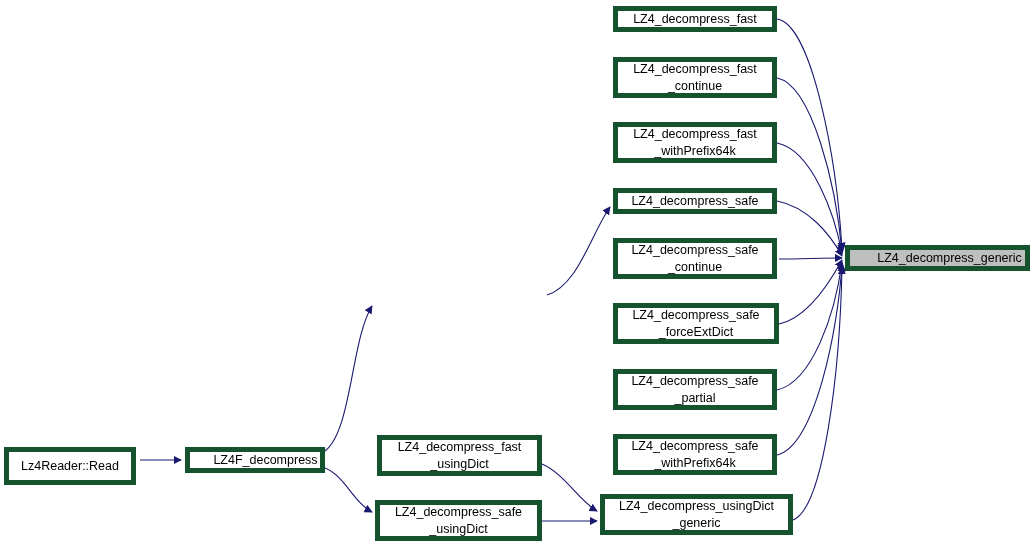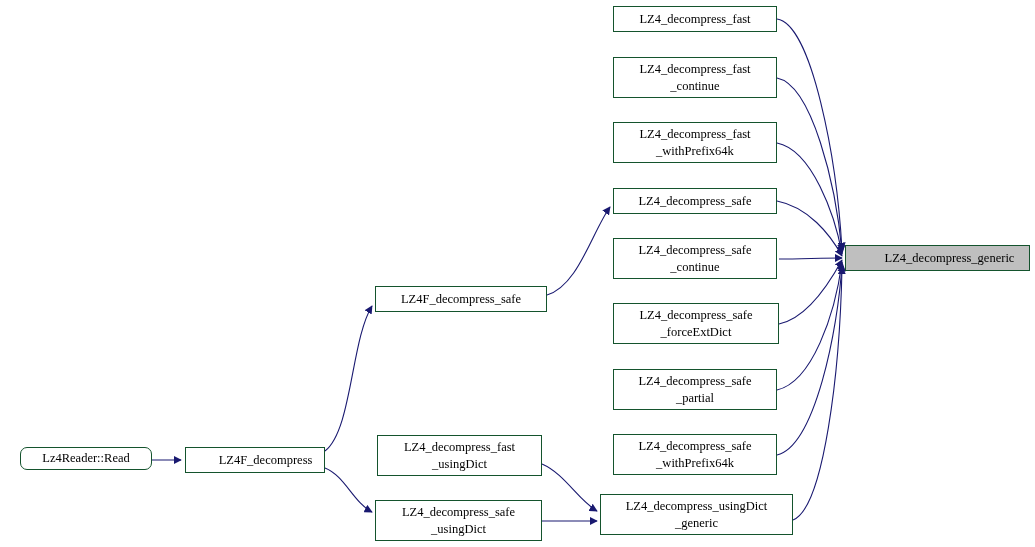--- a/index.html
+++ b/index.html
@@ -30,32 +30,31 @@
   .node-layer {
     position: absolute;
     left: 0; top: 0;
     width: 1035px;
     height: 547px;
     z-index: 2;
   }
   .node {
     position: absolute;
     box-sizing: border-box;
-    border: 1px solid #14532d;
+    border: 5px solid #14532d;
     background: #ffffff;
     color: #000000;
     display: flex;
     align-items: center;
     justify-content: center;
     text-align: center;
     font-size: 12.5px;
     line-height: 1.3;
     white-space: pre-line;
     cursor: pointer;
-    font-family: Liberation Serif, serif;
   }
   .node.highlight {
     background: #bfbfbf;
     padding-left: 24px;
   }
 </style>
 </head>
 <body>
 
 <div class="canvas">
@@ -75,23 +74,22 @@
       <path d="M777,78 C812,85 836,185 842,252" class="edge" marker-end="url(#arrowhead)"></path>
       <path d="M777,143 C812,150 835,215 842,254" class="edge" marker-end="url(#arrowhead)"></path>
       <path d="M777,201 C808,207 830,234 842,256" class="edge" marker-end="url(#arrowhead)"></path>
       <path d="M779,259 C800,259 822,258 842,258" class="edge" marker-end="url(#arrowhead)"></path>
       <path d="M779,324 C808,318 830,282 842,260" class="edge" marker-end="url(#arrowhead)"></path>
       <path d="M777,390 C812,382 835,315 842,262" class="edge" marker-end="url(#arrowhead)"></path>
       <path d="M777,455 C815,446 838,330 842,264" class="edge" marker-end="url(#arrowhead)"></path>
       <path d="M793,520 C824,508 840,370 842,267" class="edge" marker-end="url(#arrowhead)"></path>
     </svg>
   <div class="node-layer">
-      <div class="node" style="left: 20px; top: 447px; width: 132px; height: 23px; border-radius: 7px;">Lz4Reader::Read</div>
+      <div class="node" style="left: 4px; top: 447px; width: 132px; height: 38px;">Lz4Reader::Read</div>
       <div class="node" style="left: 185px; top: 447px; width: 140px; height: 26px; padding-left: 21px;">LZ4F_decompress</div>
-      <div class="node" style="left: 375px; top: 286px; width: 172px; height: 26px;">LZ4F_decompress_safe</div>
       <div class="node" style="left: 377px; top: 435px; width: 165px; height: 41px;">LZ4_decompress_fast
 _usingDict</div>
       <div class="node" style="left: 375px; top: 500px; width: 167px; height: 41px;">LZ4_decompress_safe
 _usingDict</div>
       <div class="node" style="left: 613px; top: 6px; width: 164px; height: 26px;">LZ4_decompress_fast</div>
       <div class="node" style="left: 613px; top: 57px; width: 164px; height: 41px;">LZ4_decompress_fast
 _continue</div>
       <div class="node" style="left: 613px; top: 122px; width: 164px; height: 41px;">LZ4_decompress_fast
 _withPrefix64k</div>
       <div class="node" style="left: 613px; top: 188px; width: 164px; height: 26px;">LZ4_decompress_safe</div>

